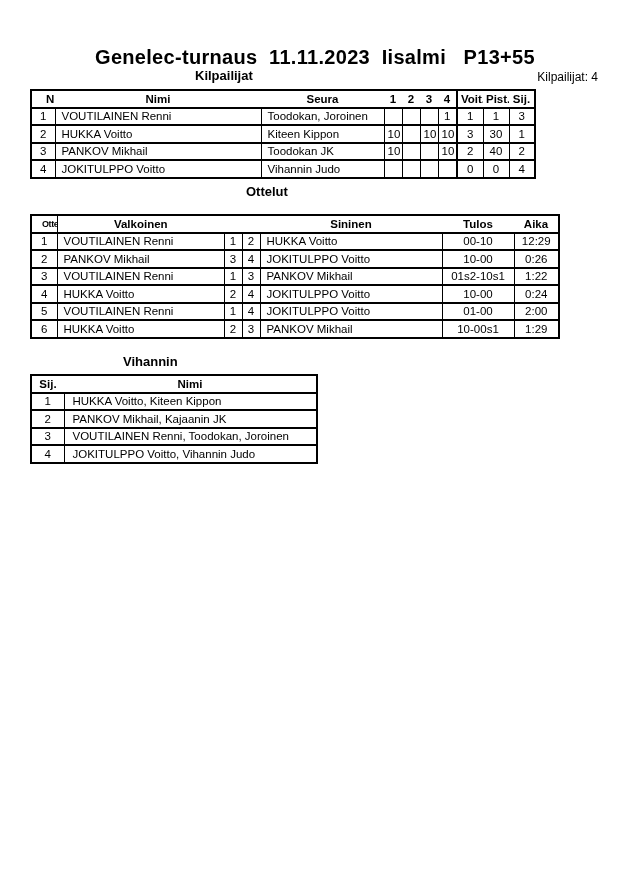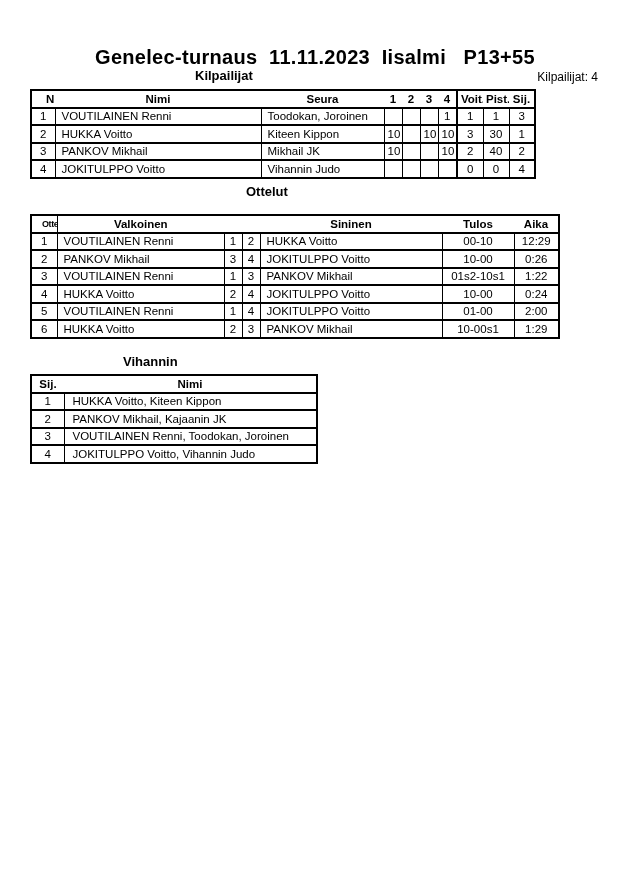--- a/index.html
+++ b/index.html
@@ -148,21 +148,21 @@
           <td></td>
           <td>10</td>
           <td>10</td>
           <td>3</td>
           <td>30</td>
           <td>1</td>
         </tr>
         <tr>
           <td>3</td>
           <td>PANKOV Mikhail</td>
-          <td>Mikhail JK</td>
+          <td>Toodokan JK</td>
           <td>10</td>
           <td></td>
           <td></td>
           <td>10</td>
           <td>2</td>
           <td>40</td>
           <td>2</td>
         </tr>
         <tr>
           <td>4</td>

